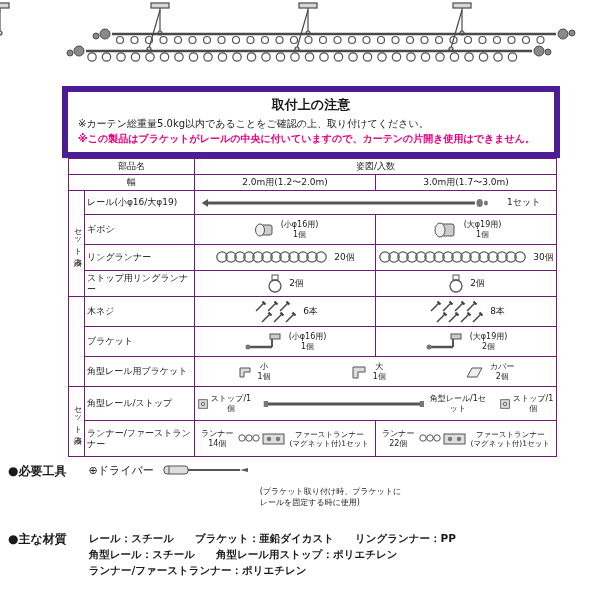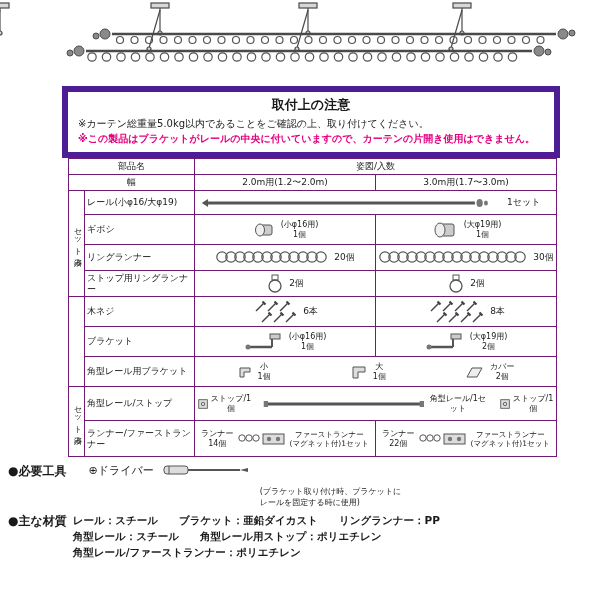--- a/index.html
+++ b/index.html
@@ -25,21 +25,21 @@
   .cellflex { display:flex; align-items:center; justify-content:center; gap:5px; }
   .spread { display:flex; align-items:center; justify-content:space-around; }
   .vgrp { display:flex; flex-direction:row; align-items:center; gap:1px; }
   .qty { font-size:9px; white-space:nowrap; }
   .qlabel { font-size:8px; line-height:1.25; text-align:center; }
   .qlabel.small { font-size:7.5px; }
   .tools-line { display:flex; align-items:flex-start; gap:8px; margin:6px 0 0 8px; font-size:11px; }
   .sec-label { font-weight:bold; font-size:12px; white-space:nowrap; }
   .tools-item { font-size:11px; margin-left:14px; white-space:nowrap; }
   .tools-note { font-size:8px; line-height:1.3;margin-top:24px; }
-  .materials { display:flex; align-items:flex-start; gap:6px; margin:5px 0 0 8px; }
+  .materials { display:flex; align-items:flex-start; gap:22px; margin:23px 0 0 8px; }
   .mat-lines { font-size:10.5px; font-weight:600; line-height:1.5; }
   svg { display:block; }
 </style>
 </head>
 <body>
 
 <div class="page">
 
   <div class="rail-illustration">
     <svg width="600" height="86" viewBox="0 0 600 86">
@@ -503,17 +503,17 @@
       <span>(ブラケット取り付け時、ブラケットに</span><br>
       <span>レールを固定する時に使用)</span>
     </span>
   </div>
 
   <div class="materials">
     <span class="sec-label">●主な材質</span>
     <div class="mat-lines">
       <div>レール：スチール　　ブラケット：亜鉛ダイカスト　　リングランナー：PP</div>
       <div>角型レール：スチール　　角型レール用ストップ：ポリエチレン</div>
-      <div>角型レール/ファーストランナー：ポリエチレン</div>
+      <div>ランナー/ファーストランナー：ポリエチレン</div>
     </div>
   </div>
 
 </div>
 
 </body></html>

